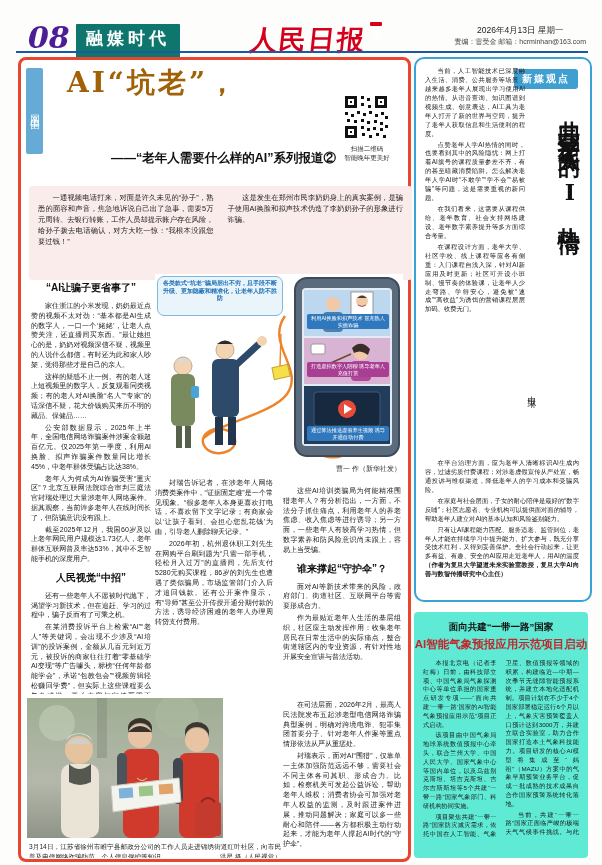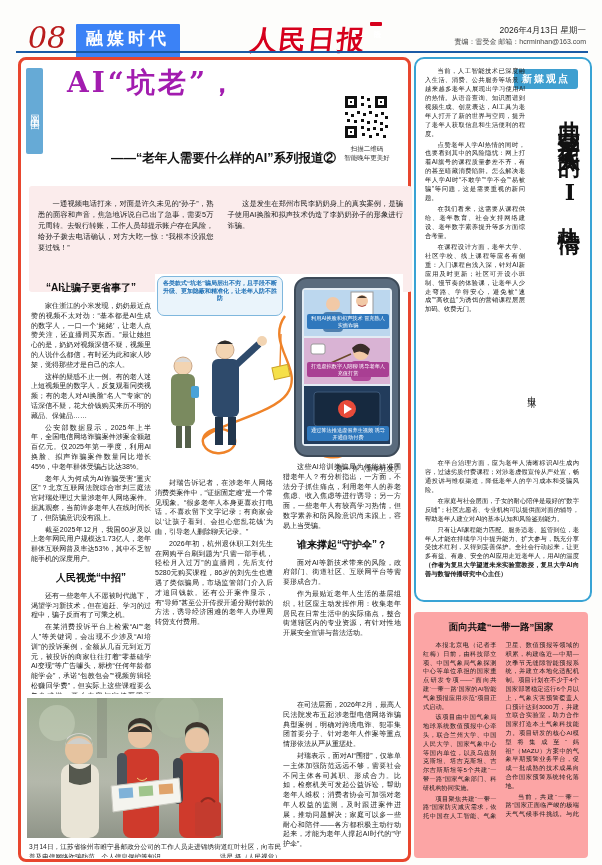--- a/index.html
+++ b/index.html
@@ -1,51 +1,51 @@
 <!DOCTYPE html>
 <html><head>
 <meta charset="utf-8">
 <style>
   html,body{margin:0;padding:0;background:#e8e8e4;font-family:"Liberation Sans",sans-serif;}
   .page{position:relative;width:602px;height:865px;margin:0 auto;background:#fdfdfb;overflow:hidden;}
   .abs{position:absolute;}
   p{margin:0 0 2px 0;text-indent:2em;text-align:justify;}
   
-  .pagenum{font-family:"DejaVu Serif",serif;font-style:italic;font-weight:normal;font-size:30px;color:#b91c1c;}
-  .section-box{background:#3b82f6;color:#fff;font-weight:bold;font-size:17px;letter-spacing:4px;padding:3px 10px 16px;border-radius:1px;}
+  .pagenum{font-family:"DejaVu Serif",serif;font-style:italic;font-weight:bold;font-size:30px;color:#4c1d95;}
+  .section-box{background:#0f766e;color:#fff;font-weight:bold;font-size:17px;letter-spacing:4px;padding:3px 10px 16px;border-radius:1px;}
   .masthead{font-family:"DejaVu Serif",serif;font-weight:bold;font-size:27px;color:#d6001c;transform:skewX(-6deg);letter-spacing:2px;white-space:nowrap;}
   .edition{background:#d6001c;color:#fff;font-size:8px;writing-mode:vertical-rl;text-orientation:upright;padding:2px 2px;line-height:1.05;border-radius:1px;}
-  .dateline{font-size:8.5px;color:#222;text-align:right;line-height:1.5;}
+  .dateline{font-size:8.5px;color:#222;text-align:center;line-height:1.5;}
   .blue-rule{background:#1a5aa5;height:2px;}
   
   .main-box{left:18px;top:57px;width:387px;height:799px;border:3px solid #e8462e;border-radius:8px;background:#fff;}
   .vtab{background:#66aad6;color:#fff;writing-mode:vertical-rl;text-orientation:upright;font-size:9.5px;letter-spacing:2px;text-align:center;border-radius:2px;padding:4px 2px;}
-  .headline{font-family:"DejaVu Serif",serif;font-weight:bold;color:#a21caf;font-size:28px;letter-spacing:3px;white-space:nowrap;}
+  .headline{font-family:"DejaVu Serif",serif;font-weight:bold;color:#a16207;font-size:28px;letter-spacing:3px;white-space:nowrap;}
   .subhead{font-weight:bold;font-size:12.5px;color:#111;white-space:nowrap;}
   .byline{font-size:9px;color:#333;margin-top:17px;}
   .qr-cap{font-size:6.5px;color:#333;text-align:center;line-height:1.45;}
-  .intro{background:#fbecec;border-radius:3px;padding:13px 9px;column-count:2;column-gap:14px;}
+  .intro{background:#fbecec;border-radius:3px;padding:7px 9px;column-count:2;column-gap:14px;}
   .intro p{font-size:7.3px;line-height:1.5;color:#222;}
   .npcol p{font-size:7px;line-height:1.4;color:#1a1a1a;}
   h3.sec{font-size:10px;font-weight:bold;text-align:center;color:#111;margin:7px 0 6px;text-indent:0;}
   .art-credit{font-size:7px;color:#333;text-align:right;}
   .cap{font-size:6.6px;line-height:1.5;color:#222;text-align:justify;}
   .cap .credit{float:right;}
   
   .bubble-text{font-size:6px;line-height:1.25;color:#1d6fb5;font-weight:bold;text-align:center;}
   .panel-label{font-size:5.2px;line-height:1.25;color:#fff;text-align:center;padding:1px 2px;border-radius:2px;}
   
   .op-box{left:414px;top:57px;width:174px;height:541px;border:2px solid #38a3d4;border-radius:10px;background:#fff;}
   .op-tag{background:#3f9fd0;color:#fff;font-weight:bold;font-size:10px;letter-spacing:2px;padding:3px 8px;border-radius:3px;}
   .op-title{writing-mode:vertical-rl;text-orientation:upright;font-family:"DejaVu Serif",serif;font-weight:bold;font-size:22px;color:#111;letter-spacing:5px;line-height:1.15;}
   .op-author{writing-mode:vertical-rl;text-orientation:upright;font-size:9px;color:#222;letter-spacing:3px;}
   .op-body p{font-size:6.3px;line-height:1.42;color:#1a1a1a;}
   .op-foot{font-size:6.3px;line-height:1.4;color:#1a1a1a;font-weight:bold;text-align:justify;}
   
-  .brief-box{left:414px;top:612px;width:174px;height:246px;background:#fca5a5;border-radius:4px;}
+  .brief-box{left:414px;top:612px;width:174px;height:246px;background:#5eead4;border-radius:4px;}
   .brief-kicker{font-weight:bold;font-size:9.5px;color:#111;text-align:center;}
   .brief-title{font-weight:bold;font-size:11.5px;color:#c0282e;text-align:center;white-space:nowrap;}
   .brief-body{column-count:2;column-gap:9px;}
   .brief-body p{font-size:6.2px;line-height:1.42;color:#1a1a1a;}
   .clip{overflow:hidden;}
 </style>
 </head>
 <body>
 
 <div class="page">
@@ -188,21 +188,21 @@
       <div class="abs panel-label" style="left:152px;top:40px;width:78px;background:#2f78bd;">利用AI换脸和拟声技术 冒充熟人实施诈骗</div>
       <div class="abs panel-label" style="left:152px;top:88px;width:78px;background:#a93f93;">打造虚拟数字人陪聊 诱导老年人充值打赏</div>
       <div class="abs panel-label" style="left:152px;top:152px;width:78px;background:#2f78bd;">通过算法推送虚假养生视频 诱导开通自动付费</div>
     </div>
     <div class="abs art-credit" style="left:230px;top:404px;width:150px;">曹一 作（新华社发）</div>
 
     <div class="abs npcol clip" style="left:134px;top:418px;width:118px;height:216px;">
       <p>封瑞告诉记者，在涉老年人网络消费类案件中，“证据固定难”是一个常见现象。“很多老年人本身更喜欢打电话，不喜欢留下文字记录；有商家会以‘让孩子看到、会担心您乱花钱’为由，引导老人删除聊天记录。”</p>
       <p>2026年初，杭州退休职工刘先生在网购平台刷到题为“只需一部手机，轻松月入过万”的直播间，先后支付5280元购买课程，86岁的刘先生也遭遇了类似骗局，市场监管部门介入后才追回钱款。还有公开案件显示，有“导师”甚至公开传授开通分期付款的方法，诱导经济困难的老年人办理周转贷支付费用。</p>
     </div>
-    <div class="abs npcol clip" style="left:262px;top:402px;width:118px;height:216px;">
+    <div class="abs npcol clip" style="left:262px;top:426px;width:118px;height:216px;">
       <p>这些AI培训类骗局为何能精准围猎老年人？有分析指出，一方面，不法分子抓住痛点，利用老年人的养老焦虑、收入焦虑等进行诱导；另一方面，一些老年人有较高学习热情，但数字素养和防风险意识尚未跟上，容易上当受骗。</p>
       <h3 class="sec">谁来撑起“守护伞”？</h3>
       <p>面对AI等新技术带来的风险，政府部门、街道社区、互联网平台等需要形成合力。</p>
       <p>作为最贴近老年人生活的基层组织，社区应主动发挥作用：收集老年居民在日常生活中的实际痛点，整合街道辖区内的专业资源，有针对性地开展安全宣讲与普法活动。</p>
     </div>
 
     <div class="abs" style="left:6px;top:638px;width:196px;height:140px;">
       <svg width="196" height="140">
         <defs>
           <linearGradient id="phbg" x1="0" y1="0" x2="0" y2="1">
@@ -268,20 +268,21 @@
     <div class="abs op-body clip" style="left:9px;top:400px;width:154px;height:100px;">
       <p>在平台治理方面，应为老年人清晰标识AI生成内容，过滤劣质付费课程；对涉老虚假宣传从严处置，畅通投诉与维权渠道，降低老年人的学习成本和受骗风险。</p>
       <p>在家庭与社会层面，子女的耐心陪伴是最好的“数字反哺”；社区志愿者、专业机构可以提供面对面的辅导，帮助老年人建立对AI的基本认知和风险鉴别能力。</p>
       <p>只有让AI课程能力匹配、服务适老、监管到位，老年人才能在持续学习中提升能力、扩大参与，既充分享受技术红利，又得到妥善保护。全社会行动起来，让更多有益、有趣、安全的AI应用走近老年人，用AI的温度回应“AI热情”，这也是AI教育的时代价值。</p>
     </div>
     <div class="abs op-foot clip" style="left:9px;top:502px;width:154px;height:30px;">（作者为复旦大学望道未来实验室教授，复旦大学AI向善与数智传播研究中心主任）</div>
   </div>
 
   <div class="abs brief-box">
     <div class="brief-kicker" style="padding-top:9px;">面向共建“一带一路”国家</div>
+    <div class="brief-title" style="padding-top:3px;">AI智能气象预报应用示范项目启动</div>
     <div class="brief-body clip" style="margin:7px 9px 0;height:186px;">
       <p>本报北京电（记者李红梅）日前，由科技部立项、中国气象局气象探测中心等单位承担的国家重点研发专项——“面向共建‘一带一路’国家的AI智能气象预报应用示范”项目正式启动。</p>
       <p>该项目由中国气象局地球系统数值预报中心牵头，联合兰州大学、中国人民大学、国家气象中心等国内单位，以及乌兹别克斯坦、塔吉克斯坦、吉尔吉斯斯坦等5个共建“一带一路”国家气象部门、科研机构协同实施。</p>
       <p>项目聚焦共建“一带一路”国家防灾减灾需求，依托中国在人工智能、气象卫星、数值预报等领域的积累，构建临近—中期—次季节无缝隙智能预报系统，并建立本地化适配机制。项目计划在不少于4个国家部署稳定运行6个月以上，气象灾害预警覆盖人口预计达到3000万，并建立联合实验室，助力合作国家打造本土气象科技能力。项目研发的核心AI模型将集成至“妈祖”（MAZU）方案中的气象早期预警业务平台，促成一批成熟的技术成果向合作国家预警系统转化落地。</p>
       <p>当前，共建“一带一路”国家正面临严峻的极端天气气候事件挑战。与此同时，部分国家面临气象观测站点稀疏、计算资源不足等困境，“气象鸿沟”成为制约其防灾减灾和可持续发展的短板。</p>
 
     </div>
   </div>
 
 </div>

